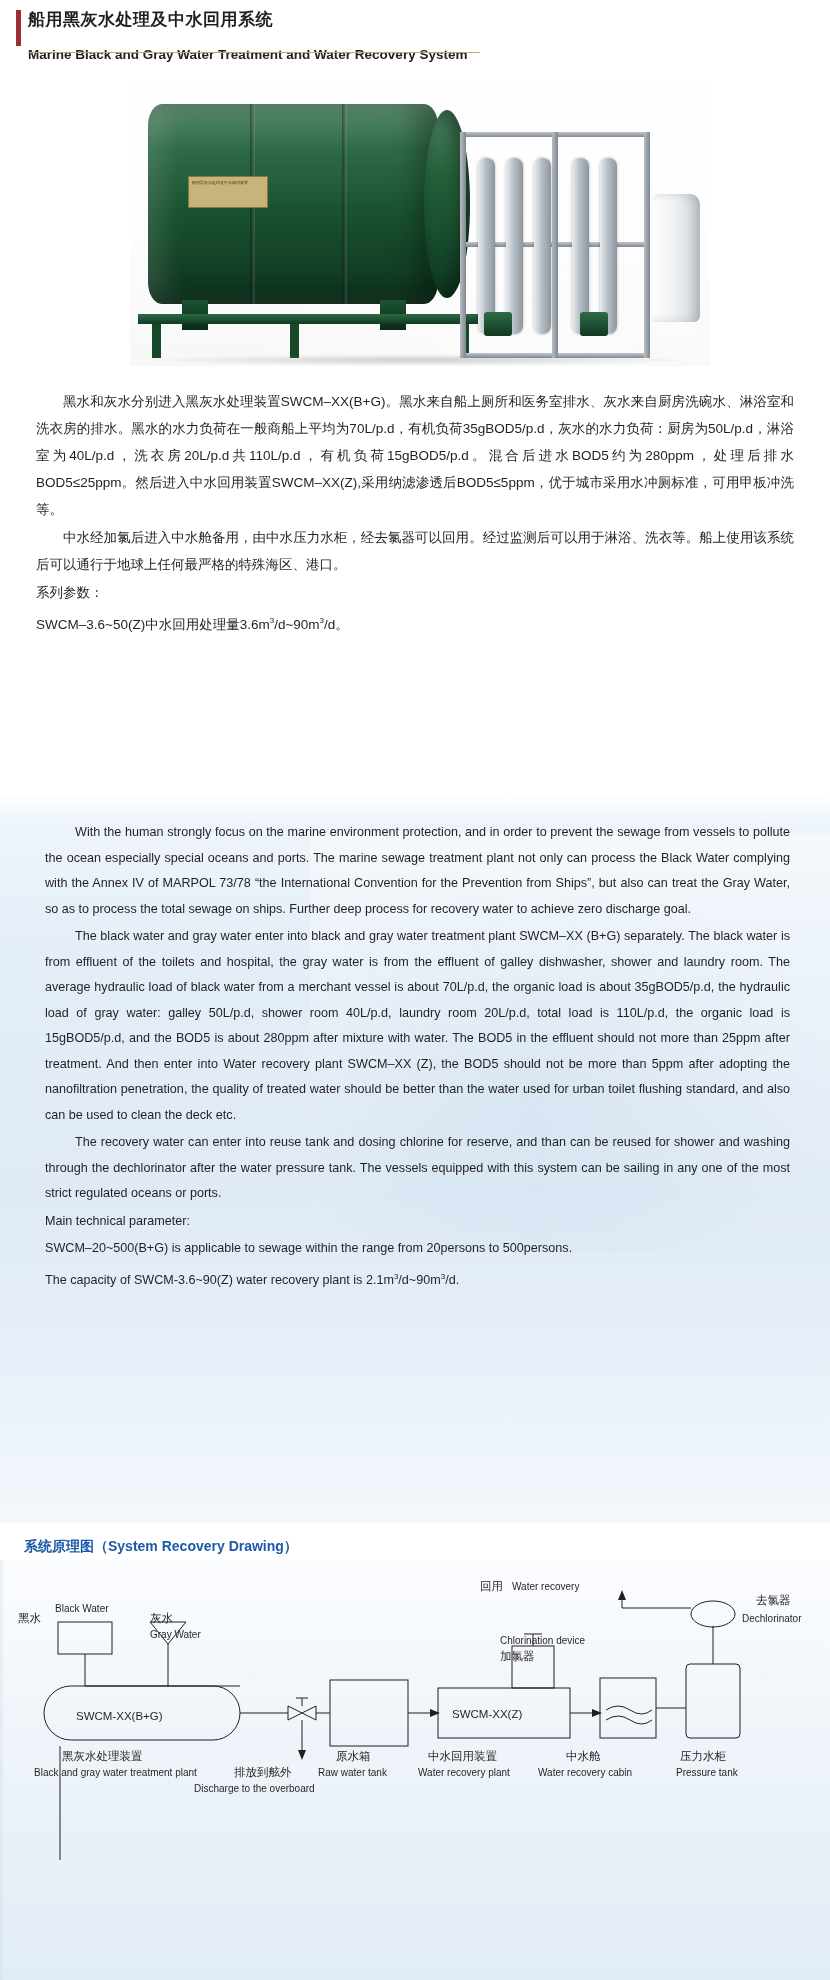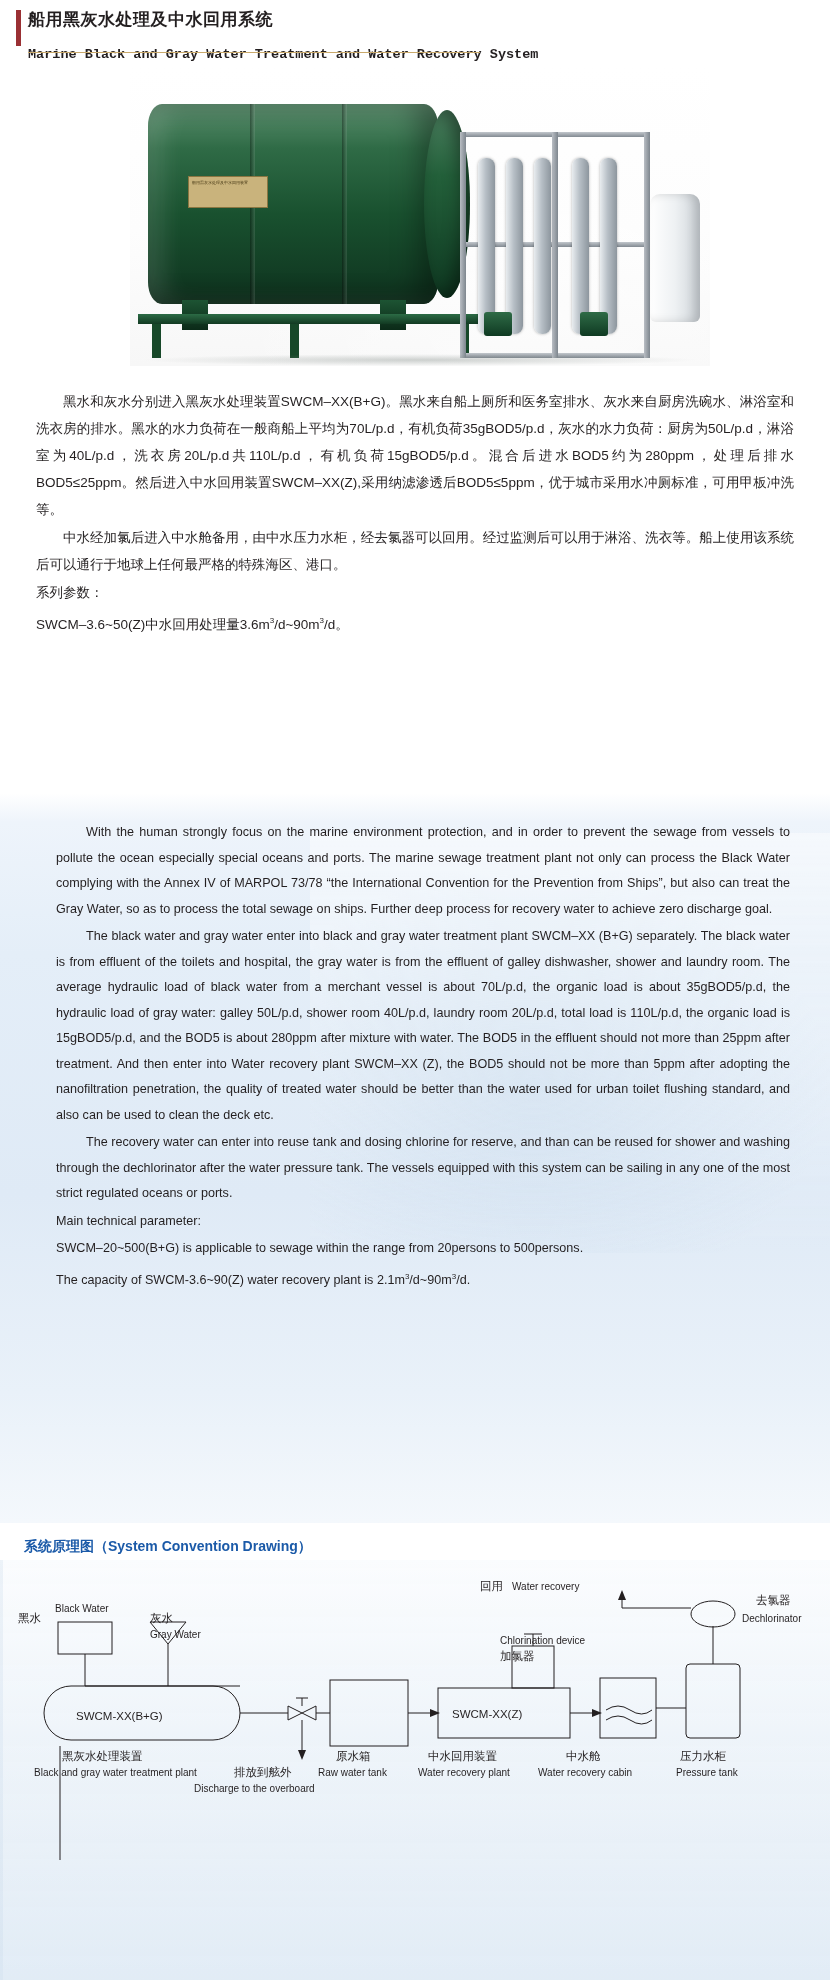--- a/index.html
+++ b/index.html
@@ -18,21 +18,20 @@
 
   
   .header {
     position: absolute;
     top: 0;
     left: 0;
     width: 830px;
     height: 58px;
     padding-top: 8px;
     box-sizing: border-box;
-    font-family: Liberation Mono, monospace;
   }
   .header-bar {
     position: absolute;
     left: 16px;
     top: 10px;
     width: 5px;
     height: 36px;
     background: #9a3034;
   }
   .header-cn {
@@ -240,21 +239,21 @@
     position: absolute;
     left: 40px;
     top: 820px;
     width: 750px;
     font-size: 12.6px;
     line-height: 25.5px;
     color: #231f20;
     text-align: justify;
     z-index: 3;
   }
-  .en-body p { margin: 0 0 2px 16px; }
+  .en-body p { margin: 0 0 2px 5px; }
   .en-indent { text-indent: 30px; }
 
   sup.sup { font-size: 8px; vertical-align: super; }
 
   
   .diagram-title {
     position: absolute;
     left: 24px;
     top: 1538px;
     font-size: 14px;
@@ -344,21 +343,21 @@
 <div class="en-body">
   <p class="en-indent">With the human strongly focus on the marine environment protection, and in order to prevent the sewage from vessels to pollute the ocean especially special oceans and ports. The marine sewage treatment plant not only can process the Black Water complying with the Annex IV of MARPOL 73/78  “the International Convention for the Prevention from Ships”, but also can treat the Gray Water, so as to process the total sewage on ships. Further deep process for recovery water to achieve zero discharge goal.</p>
   <p class="en-indent">The black water and gray water enter into black and gray water treatment plant SWCM–XX (B+G) separately. The black water is from effluent of the toilets and hospital, the gray water is from the effluent of galley dishwasher, shower and laundry room. The average hydraulic load of black water from a merchant vessel is about 70L/p.d, the organic load is about 35gBOD5/p.d, the hydraulic load of gray water: galley 50L/p.d, shower room 40L/p.d, laundry room 20L/p.d, total load is 110L/p.d, the organic load is 15gBOD5/p.d, and the BOD5 is about 280ppm after mixture with water. The BOD5 in the effluent should not more than 25ppm after treatment. And then enter into Water recovery plant SWCM–XX (Z), the BOD5 should not be more than 5ppm after adopting the nanofiltration penetration, the quality of treated water should be better than the water used for urban toilet flushing standard, and also can be used to clean the deck etc.</p>
   <p class="en-indent">The recovery water can enter into reuse tank and dosing chlorine for reserve, and than can be reused for shower and washing through the dechlorinator after the water pressure tank. The vessels equipped with this system can be sailing in any one of the most strict regulated oceans or ports.</p>
   <p>Main technical parameter:</p>
   <p>SWCM–20~500(B+G) is applicable to sewage within the range from 20persons to 500persons.</p>
   <p><span>The capacity of SWCM-3.6~90(Z) water recovery plant is 2.1m</span><sup class="sup">3</sup><span>/d~90m</span><sup class="sup">3</sup><span>/d.</span></p>
 </div>
 
 <div class="diagram-title">
-  <span>系统原理图</span><span class="en">（System Convention Drawing）</span>
+  <span>系统原理图</span><span class="en">（System Recovery Drawing）</span>
 </div>
 
 <div class="diagram">
   <div class="ghost"></div>
 
   <svg width="830" height="420" viewBox="0 0 830 420">
     <g stroke="#231f20" stroke-width="1" fill="none">
 
       <rect x="58" y="62" width="54" height="32"></rect>
 

